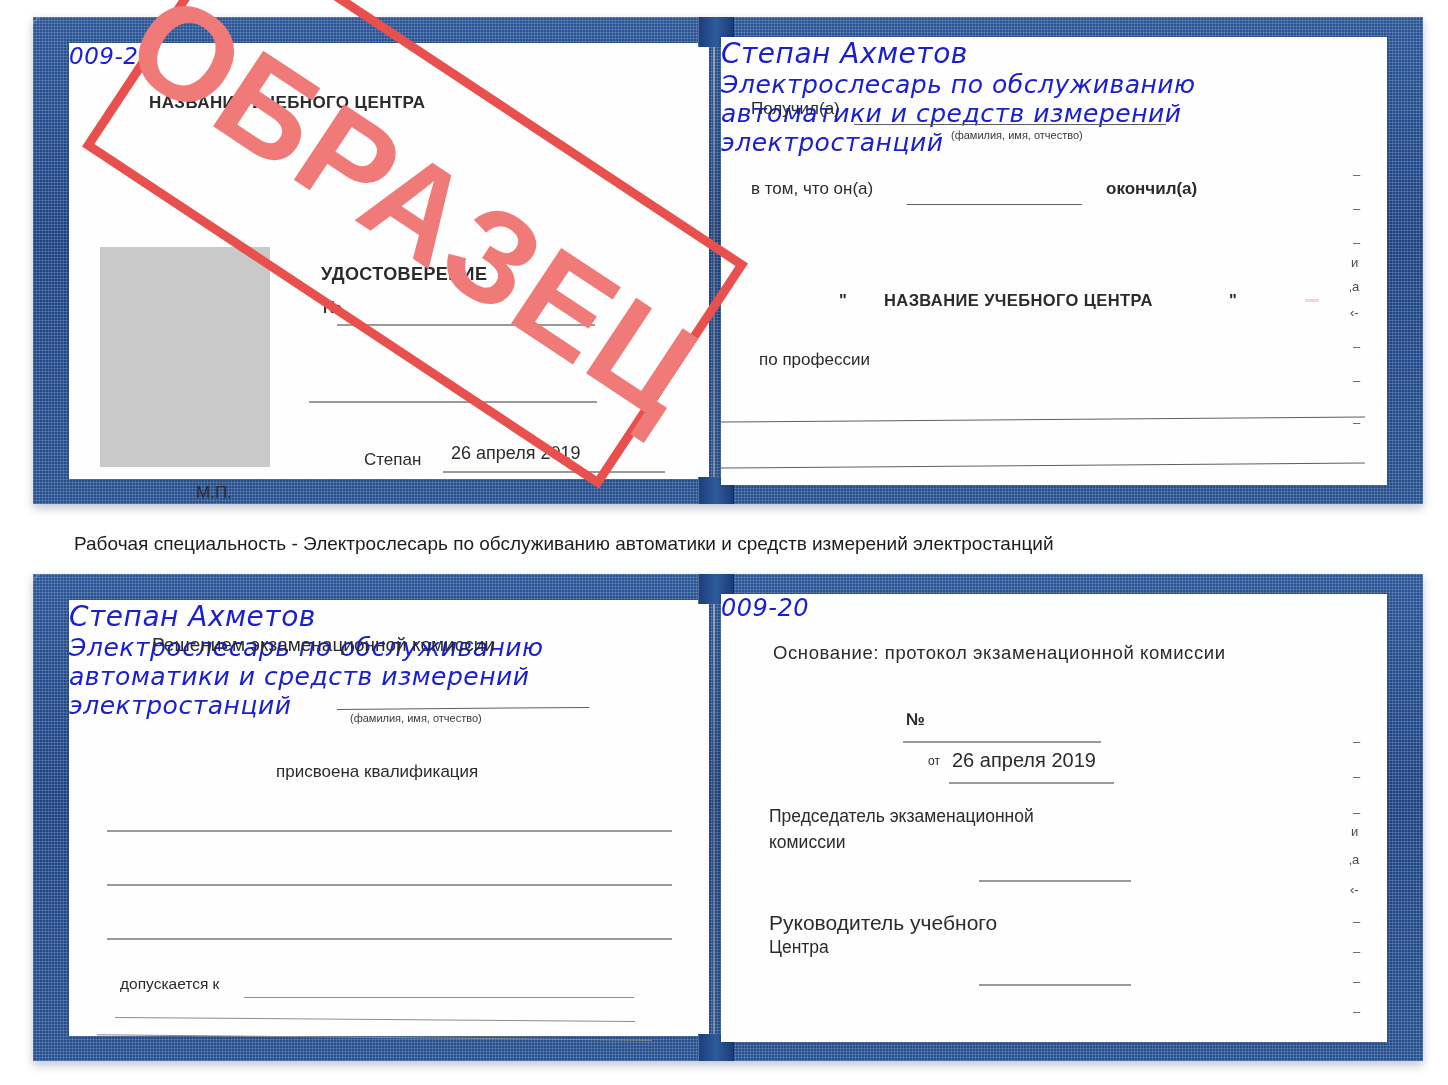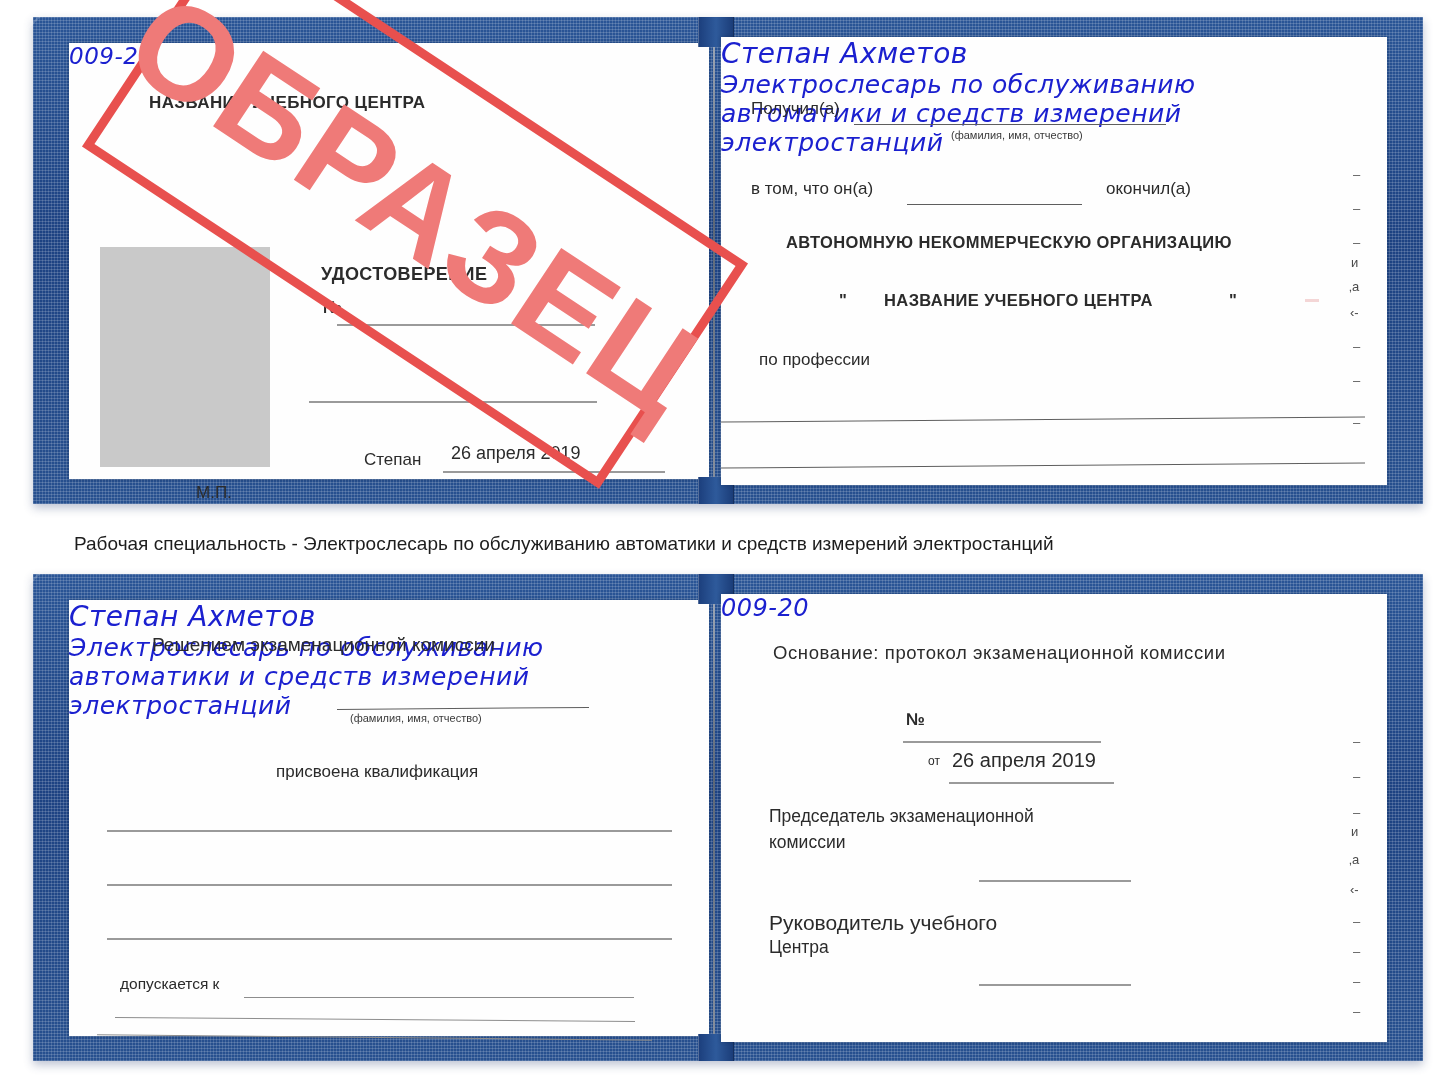--- a/index.html
+++ b/index.html
@@ -134,23 +134,22 @@
 
   <div class="page right" style="left:688px;top:20px;width:666px;height:448px;">
 
     <div class="t" style="left:30px;top:62px;font-size:17px;">Получил(а)</div>
     <div class="hand" style="left:136px;top:38px;font-size:28px;">Степан Ахметов</div>
     <div class="rule dark" style="left:133px;top:87px;width:312px;"></div>
     <div class="t tiny" style="left:230px;top:92px;">(фамилия, имя, отчество)</div>
 
     <div class="t" style="left:30px;top:142px;font-size:17px;">в том, что он(а)</div>
     <div class="rule dark" style="left:186px;top:167px;width:175px;"></div>
-    <div class="t" style="left:385px;top:142px;font-size:17px;">окончил(а)</div>
-
-    <div class="t hdr" style="left:65px;top:196px;font-size:16.5px;">АВТОНОМНУЮ НЕКОММЕРЧЕСКУЮ ОРГАНИЗАЦИЮ</div>
+    <div class="t" style="left:385px;top:142px;font-size:17px;font-weight:bold;">окончил(а)</div>
+
     <div class="t hdr" style="left:118px;top:254px;font-size:16.5px;">"</div>
     <div class="t hdr" style="left:163px;top:254px;font-size:16.5px;">НАЗВАНИЕ УЧЕБНОГО ЦЕНТРА</div>
     <div class="t hdr" style="left:508px;top:254px;font-size:16.5px;">"</div>
 
     <div class="t" style="left:38px;top:313px;font-size:17px;">по профессии</div>
 
     <div class="hand" style="left:38px;top:340px;font-size:25px;">Электрослесарь по обслуживанию</div>
     <div class="rule dark" style="left:0px;top:382px;width:644px;transform:rotate(-0.45deg);"></div>
 
     <div class="hand" style="left:32px;top:393px;font-size:25px;">автоматики и средств измерений</div>

